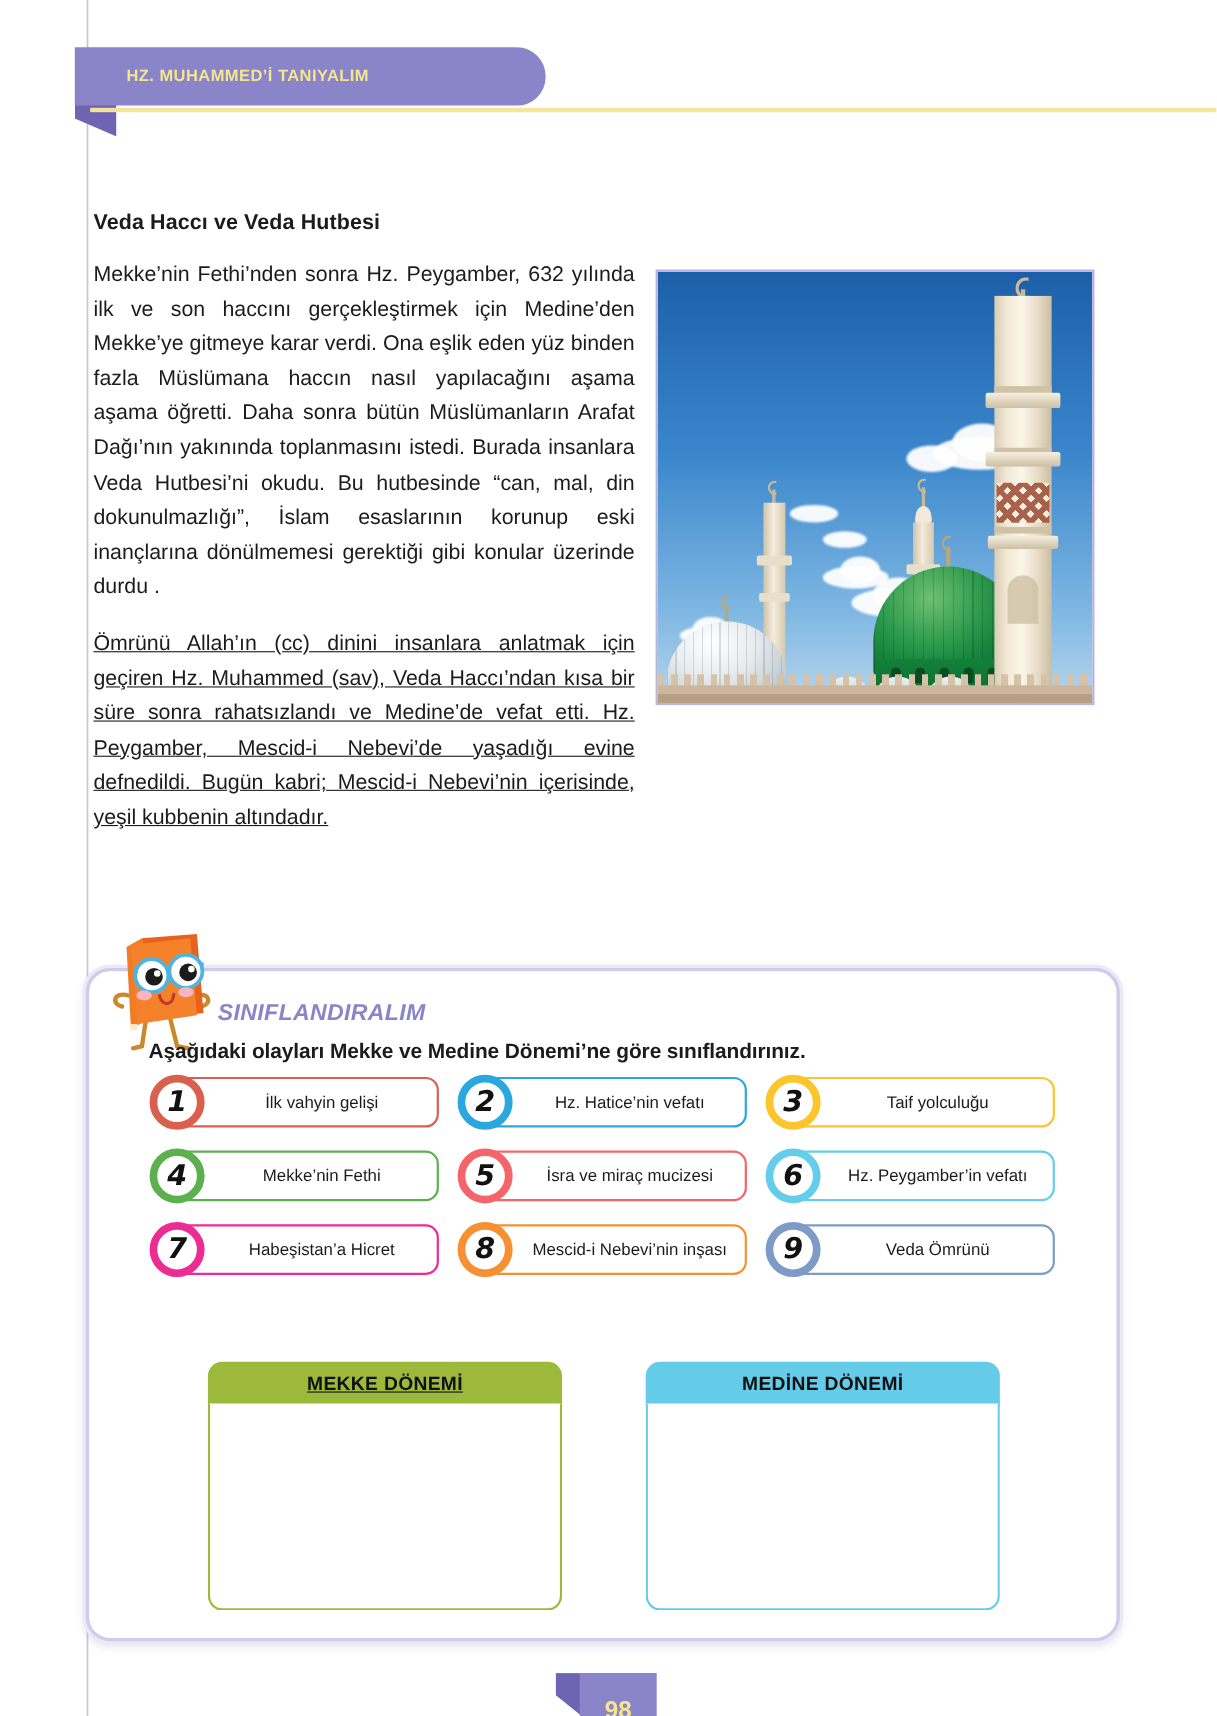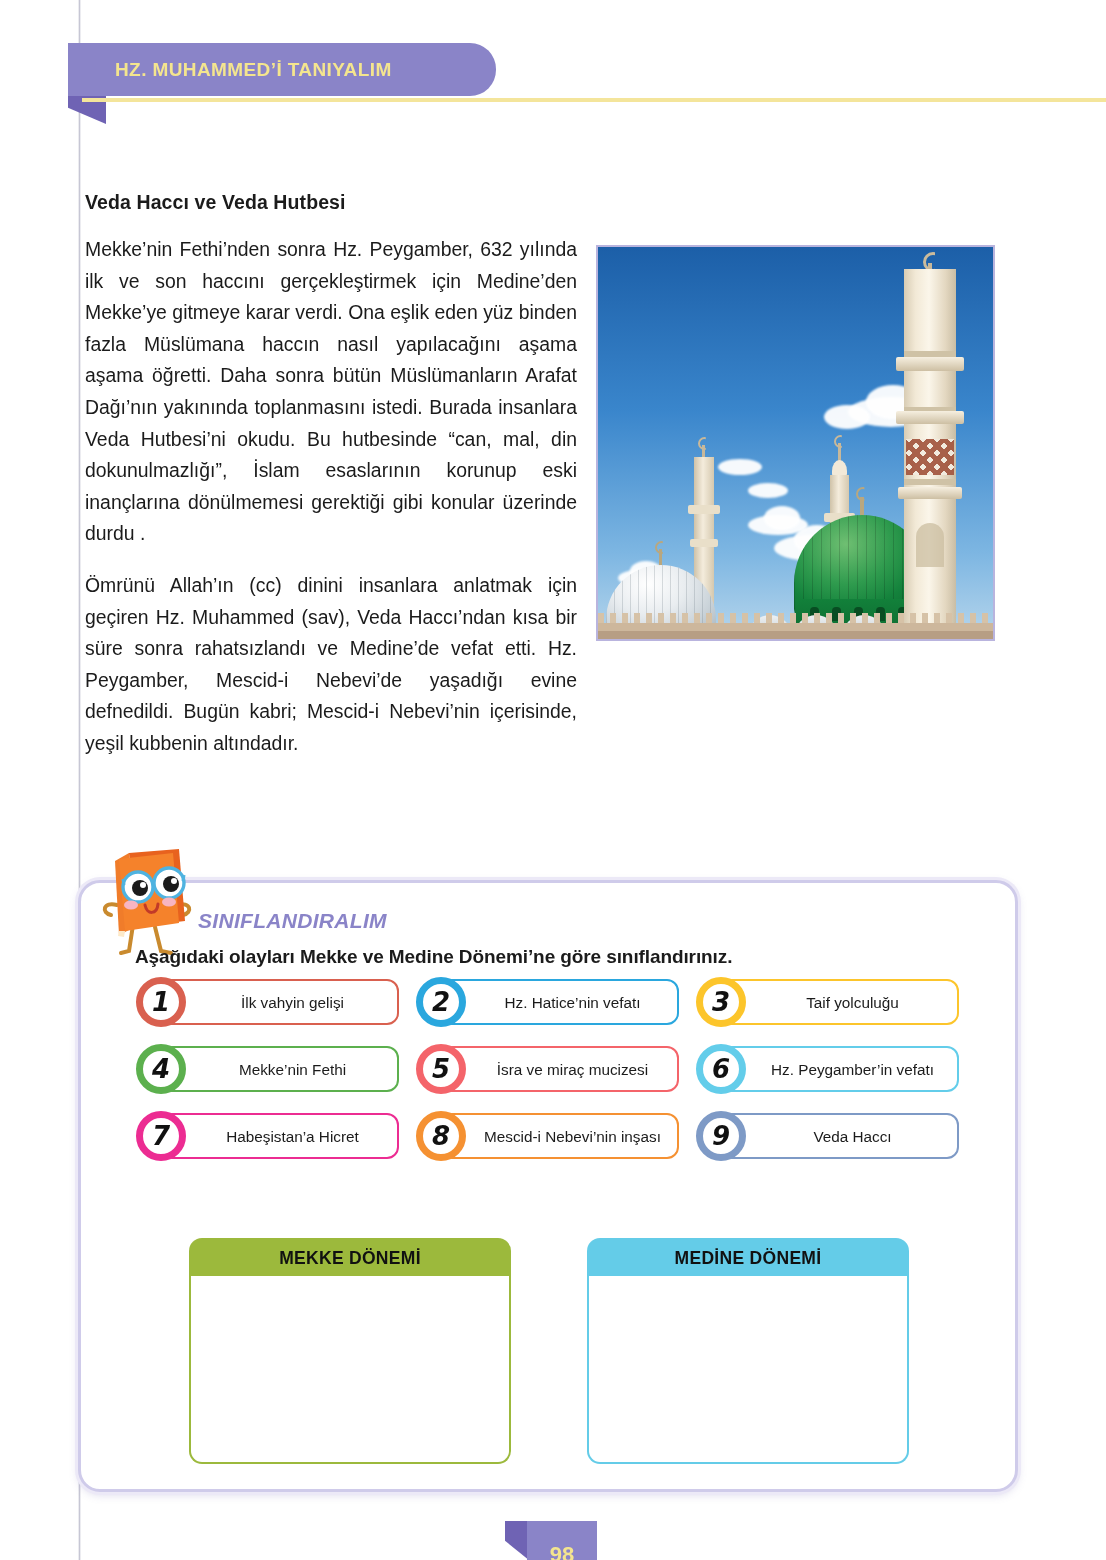--- a/index.html
+++ b/index.html
@@ -25,21 +25,21 @@
     background:#6f63b4;
     clip-path:polygon(0 0,100% 0,100% 100%,0 55%);
   }
   .banner{
     position:absolute;left:68px;top:43px;width:428px;height:53px;
     background:#8a84c8;
     border-top-right-radius:26px;border-bottom-right-radius:26px;
     display:flex;align-items:center;
   }
   .banner-title{
-    color:#f4e58e;font-size:19px;font-weight:bold;letter-spacing:.4px;
+    color:#f4e58e;font-size:15px;font-weight:bold;letter-spacing:.4px;
     margin-left:47px;white-space:nowrap;
   }
   .banner-rule{
     position:absolute;left:82px;top:98px;width:1024px;height:4px;
     background:#f4e59b;
   }
 
   
   .content{position:absolute;left:0;top:0;width:1106px;height:1560px;margin-top:48px;}
 
@@ -47,21 +47,21 @@
     position:absolute;left:85px;top:143px;width:492px;
   }
   h2.section-title{
     font-size:19.5px;font-weight:bold;margin:0 0 20px 0;letter-spacing:.1px;
   }
   p.body{
     font-size:19.4px;line-height:31.6px;margin:0 0 20px 0;
     text-align:justify;text-justify:inter-word;
     -webkit-hyphens:none;hyphens:none;
   }
-  p.body:last-child{margin-bottom:0;}
+  p.body:last-child{margin-bottom:0;text-decoration:underline;}
 
   
   .figure{position:absolute;left:596px;top:197px;width:399px;}
   .photo{
     position:relative;width:395px;height:392px;
     border:2px solid #b9b4de;
     overflow:hidden;
     background:linear-gradient(to bottom,#1c5fa8 0%,#3a86cc 42%,#7db6e2 78%,#b7d6ec 100%);
   }
   
@@ -454,30 +454,30 @@
             <div class="pill-circle" style="border-color: rgb(236, 44, 146);">7</div>
           </div>
           <div class="pill">
             <div class="pill-box" style="border-color: rgb(245, 145, 50); align-items: center;">
               <span class="pill-label">Mescid-i Nebevi’nin inşası</span>
             </div>
             <div class="pill-circle" style="border-color: rgb(245, 145, 50);">8</div>
           </div>
           <div class="pill">
             <div class="pill-box" style="border-color: rgb(126, 154, 198);">
-              <span class="pill-label">Veda Haccı</span>
+              <span class="pill-label">Veda Ömrünü</span>
             </div>
             <div class="pill-circle" style="border-color: rgb(126, 154, 198);">9</div>
           </div>
         </div>
       </div>
 
       <div class="answers">
         <div class="abox">
-          <div class="abox-head" style="background: rgb(156, 185, 60);">MEKKE DÖNEMİ</div>
+          <div class="abox-head" style="background: rgb(156, 185, 60); text-decoration: underline;">MEKKE DÖNEMİ</div>
           <div class="abox-body" style="border-color: rgb(156, 185, 60);"></div>
         </div>
         <div class="abox">
           <div class="abox-head" style="background: rgb(100, 204, 232);">MEDİNE DÖNEMİ</div>
           <div class="abox-body" style="border-color: rgb(100, 204, 232);"></div>
         </div>
       </div>
 
     </div>
   </div>

